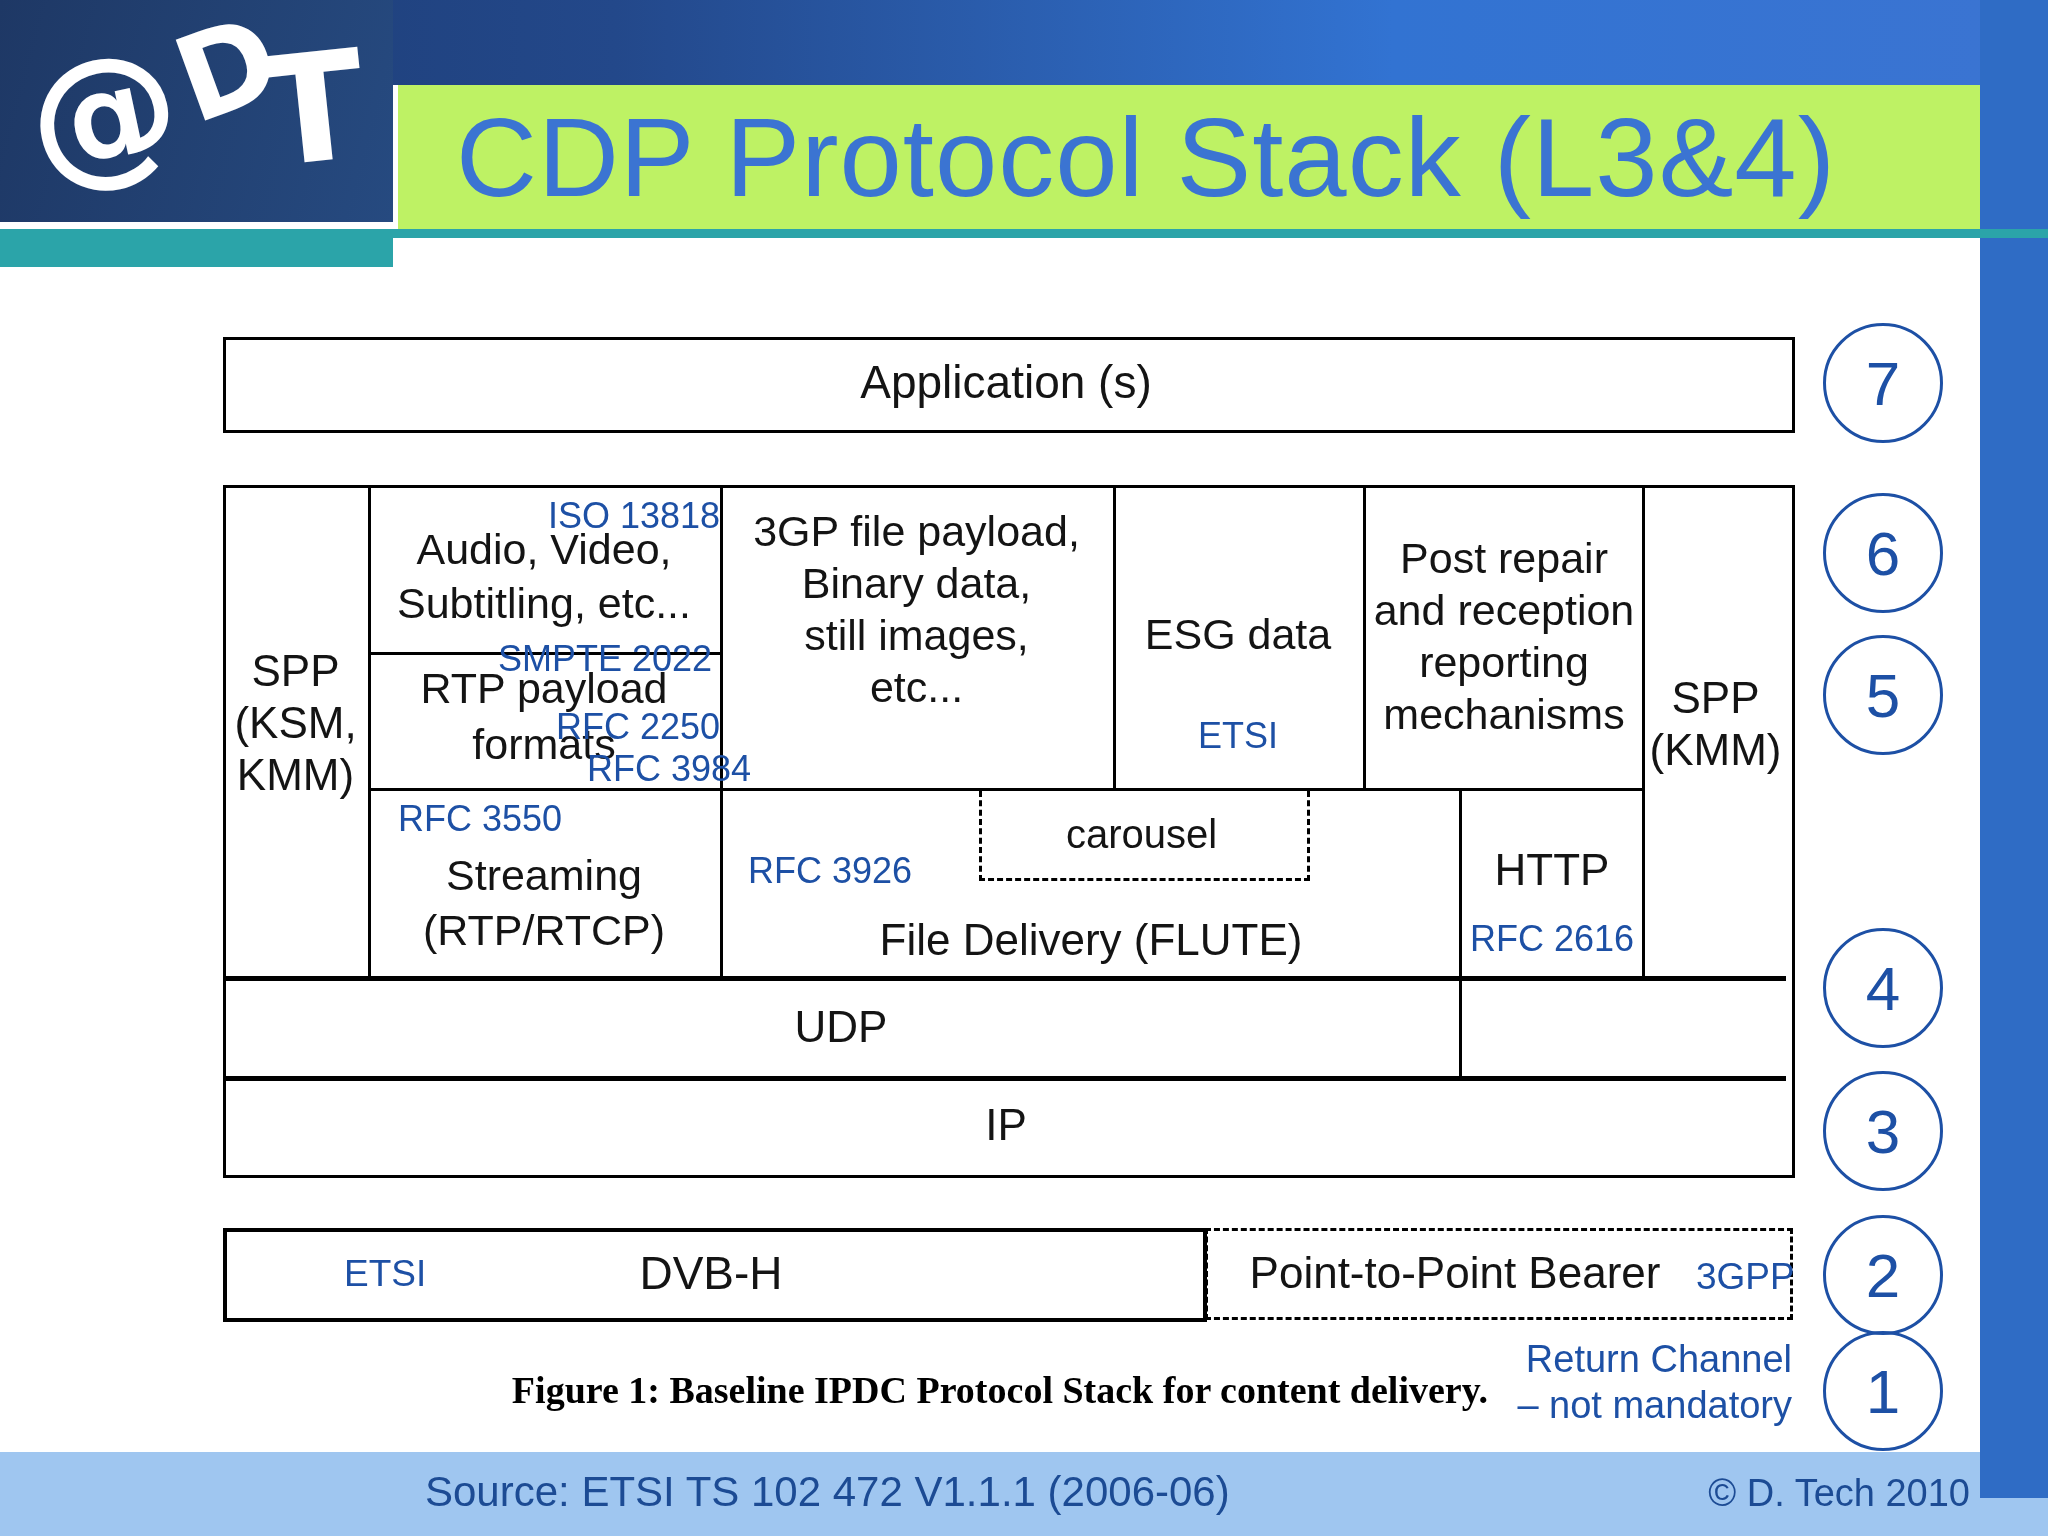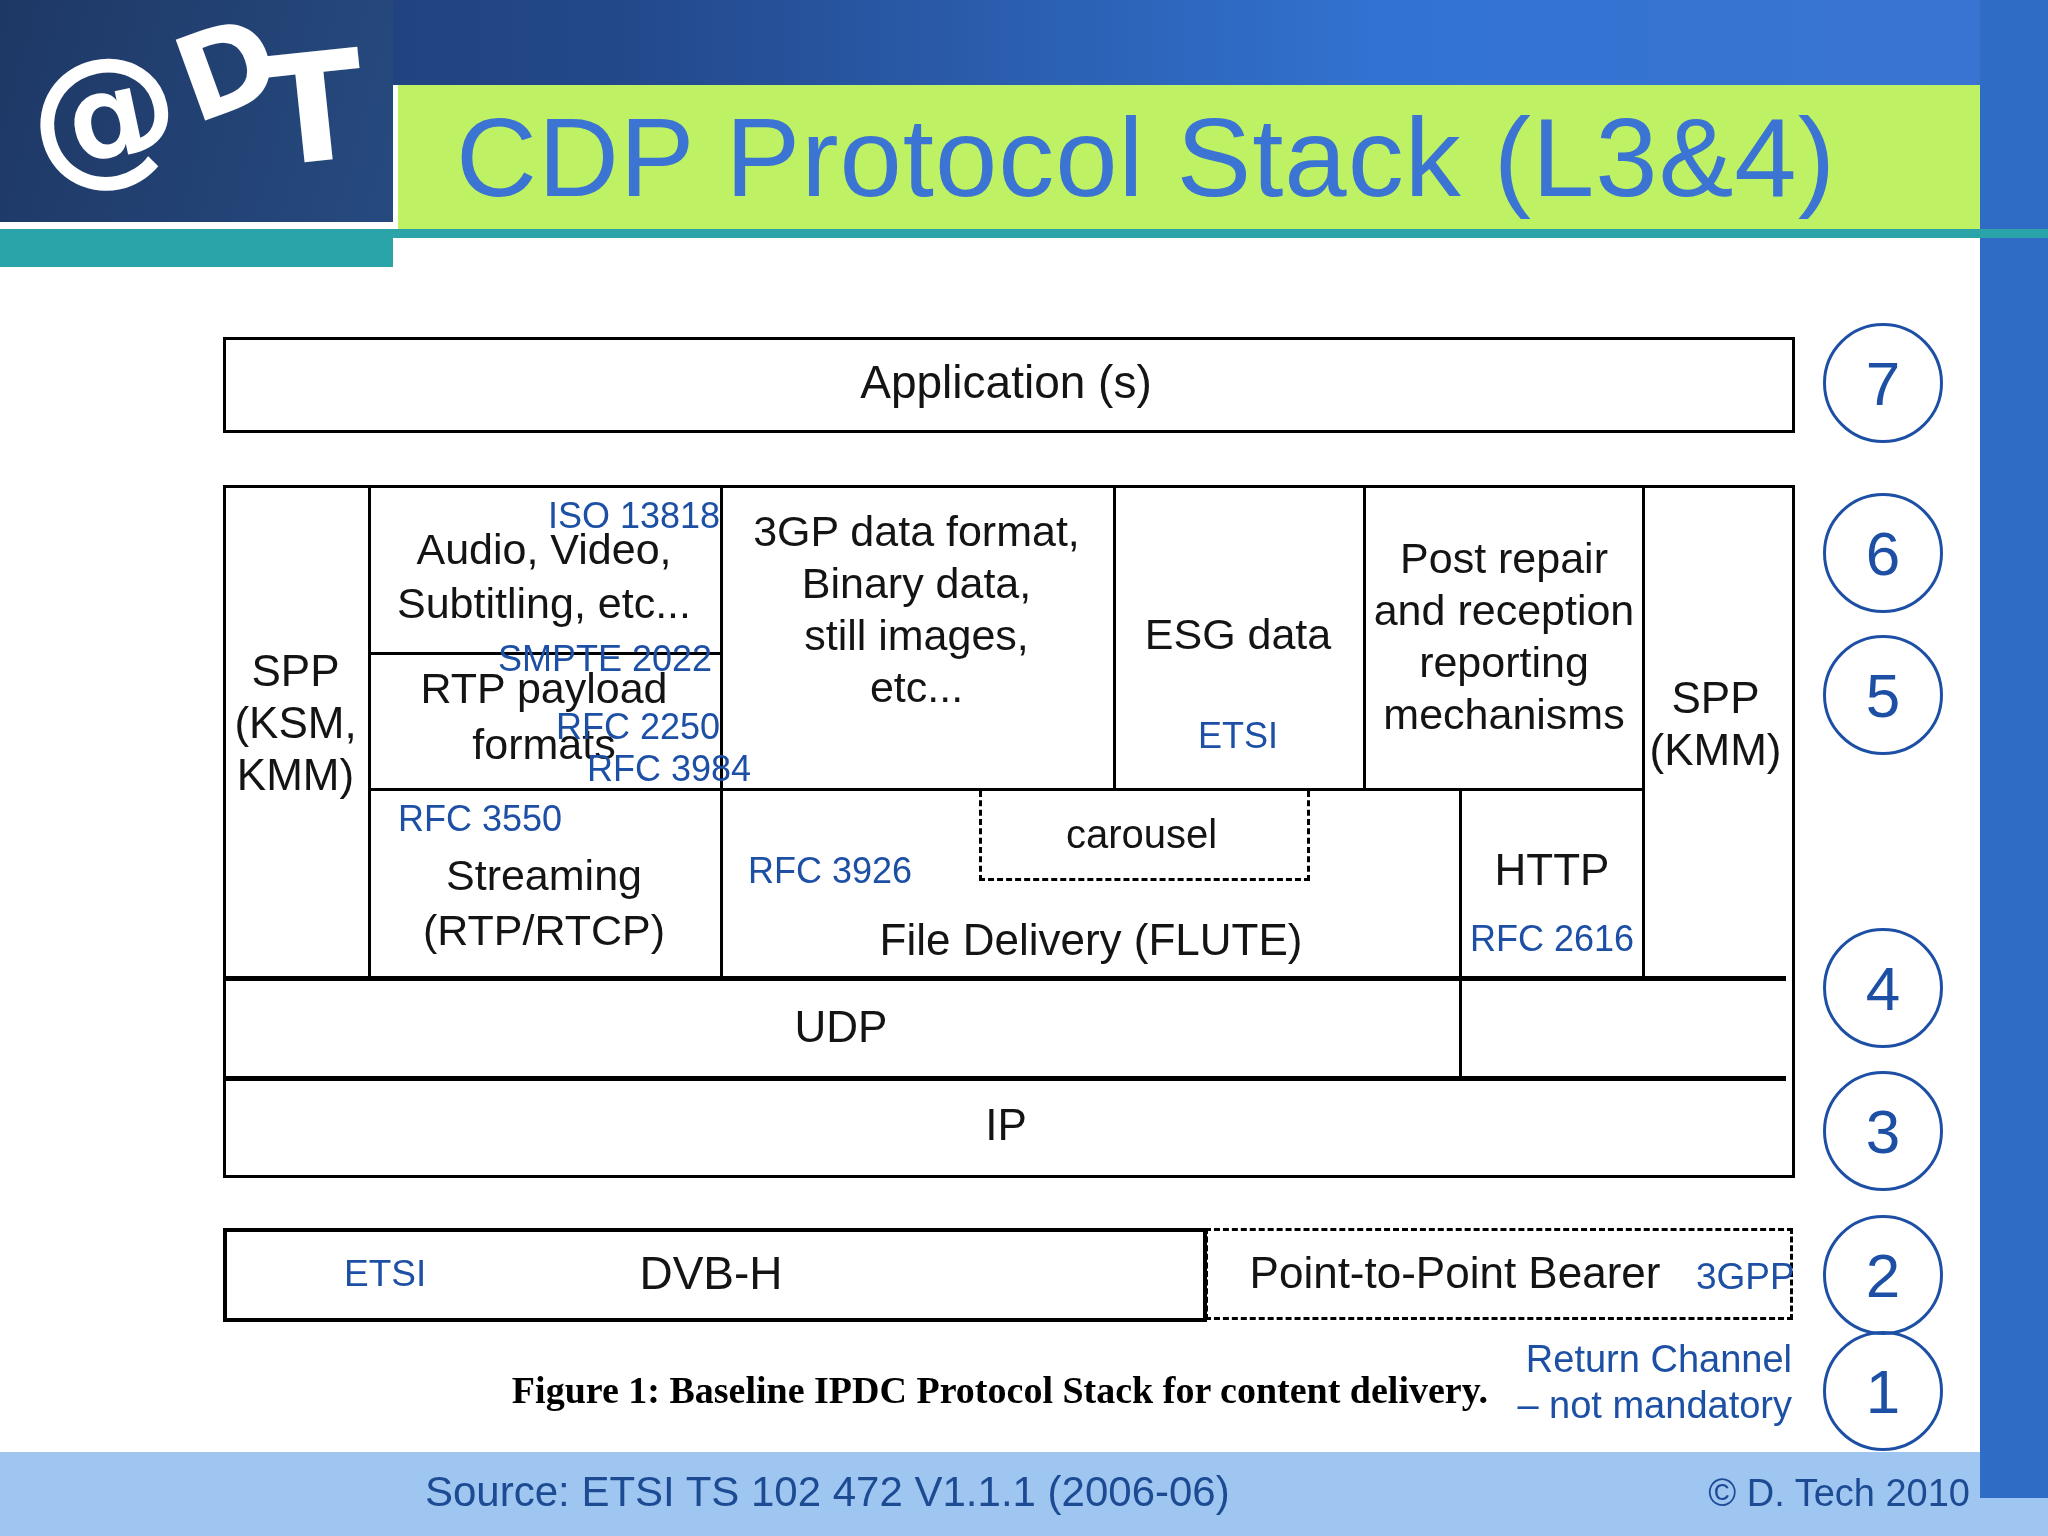--- a/index.html
+++ b/index.html
@@ -87,21 +87,21 @@
   <div class="abs tag" style="left:556px;top:706px;font-size:36px;">RFC 2250</div>
   <div class="abs tag" style="left:587px;top:748px;font-size:36px;">RFC 3984</div>
 
   <div class="abs tag" style="left:398px;top:798px;font-size:36px;">RFC 3550</div>
   <div class="abs lbl" style="left:368px;top:848px;width:352px;font-size:43px;line-height:55px;">
     <div>Streaming</div>
     <div>(RTP/RTCP)</div>
   </div>
 
   <div class="abs lbl" style="left:720px;top:505px;width:393px;font-size:43px;line-height:52px;">
-    <div>3GP data format,</div>
+    <div>3GP file payload,</div>
     <div>Binary data,</div>
     <div>still images,</div>
     <div>etc...</div>
   </div>
 
   <div class="abs lbl" style="left:1113px;top:610px;width:250px;font-size:43px;">ESG data</div>
   <div class="abs tag" style="left:1113px;top:715px;width:250px;font-size:36px;text-align:center;">ETSI</div>
 
   <div class="abs lbl" style="left:1363px;top:532px;width:282px;font-size:43px;line-height:52px;">
     <div>Post repair</div>

